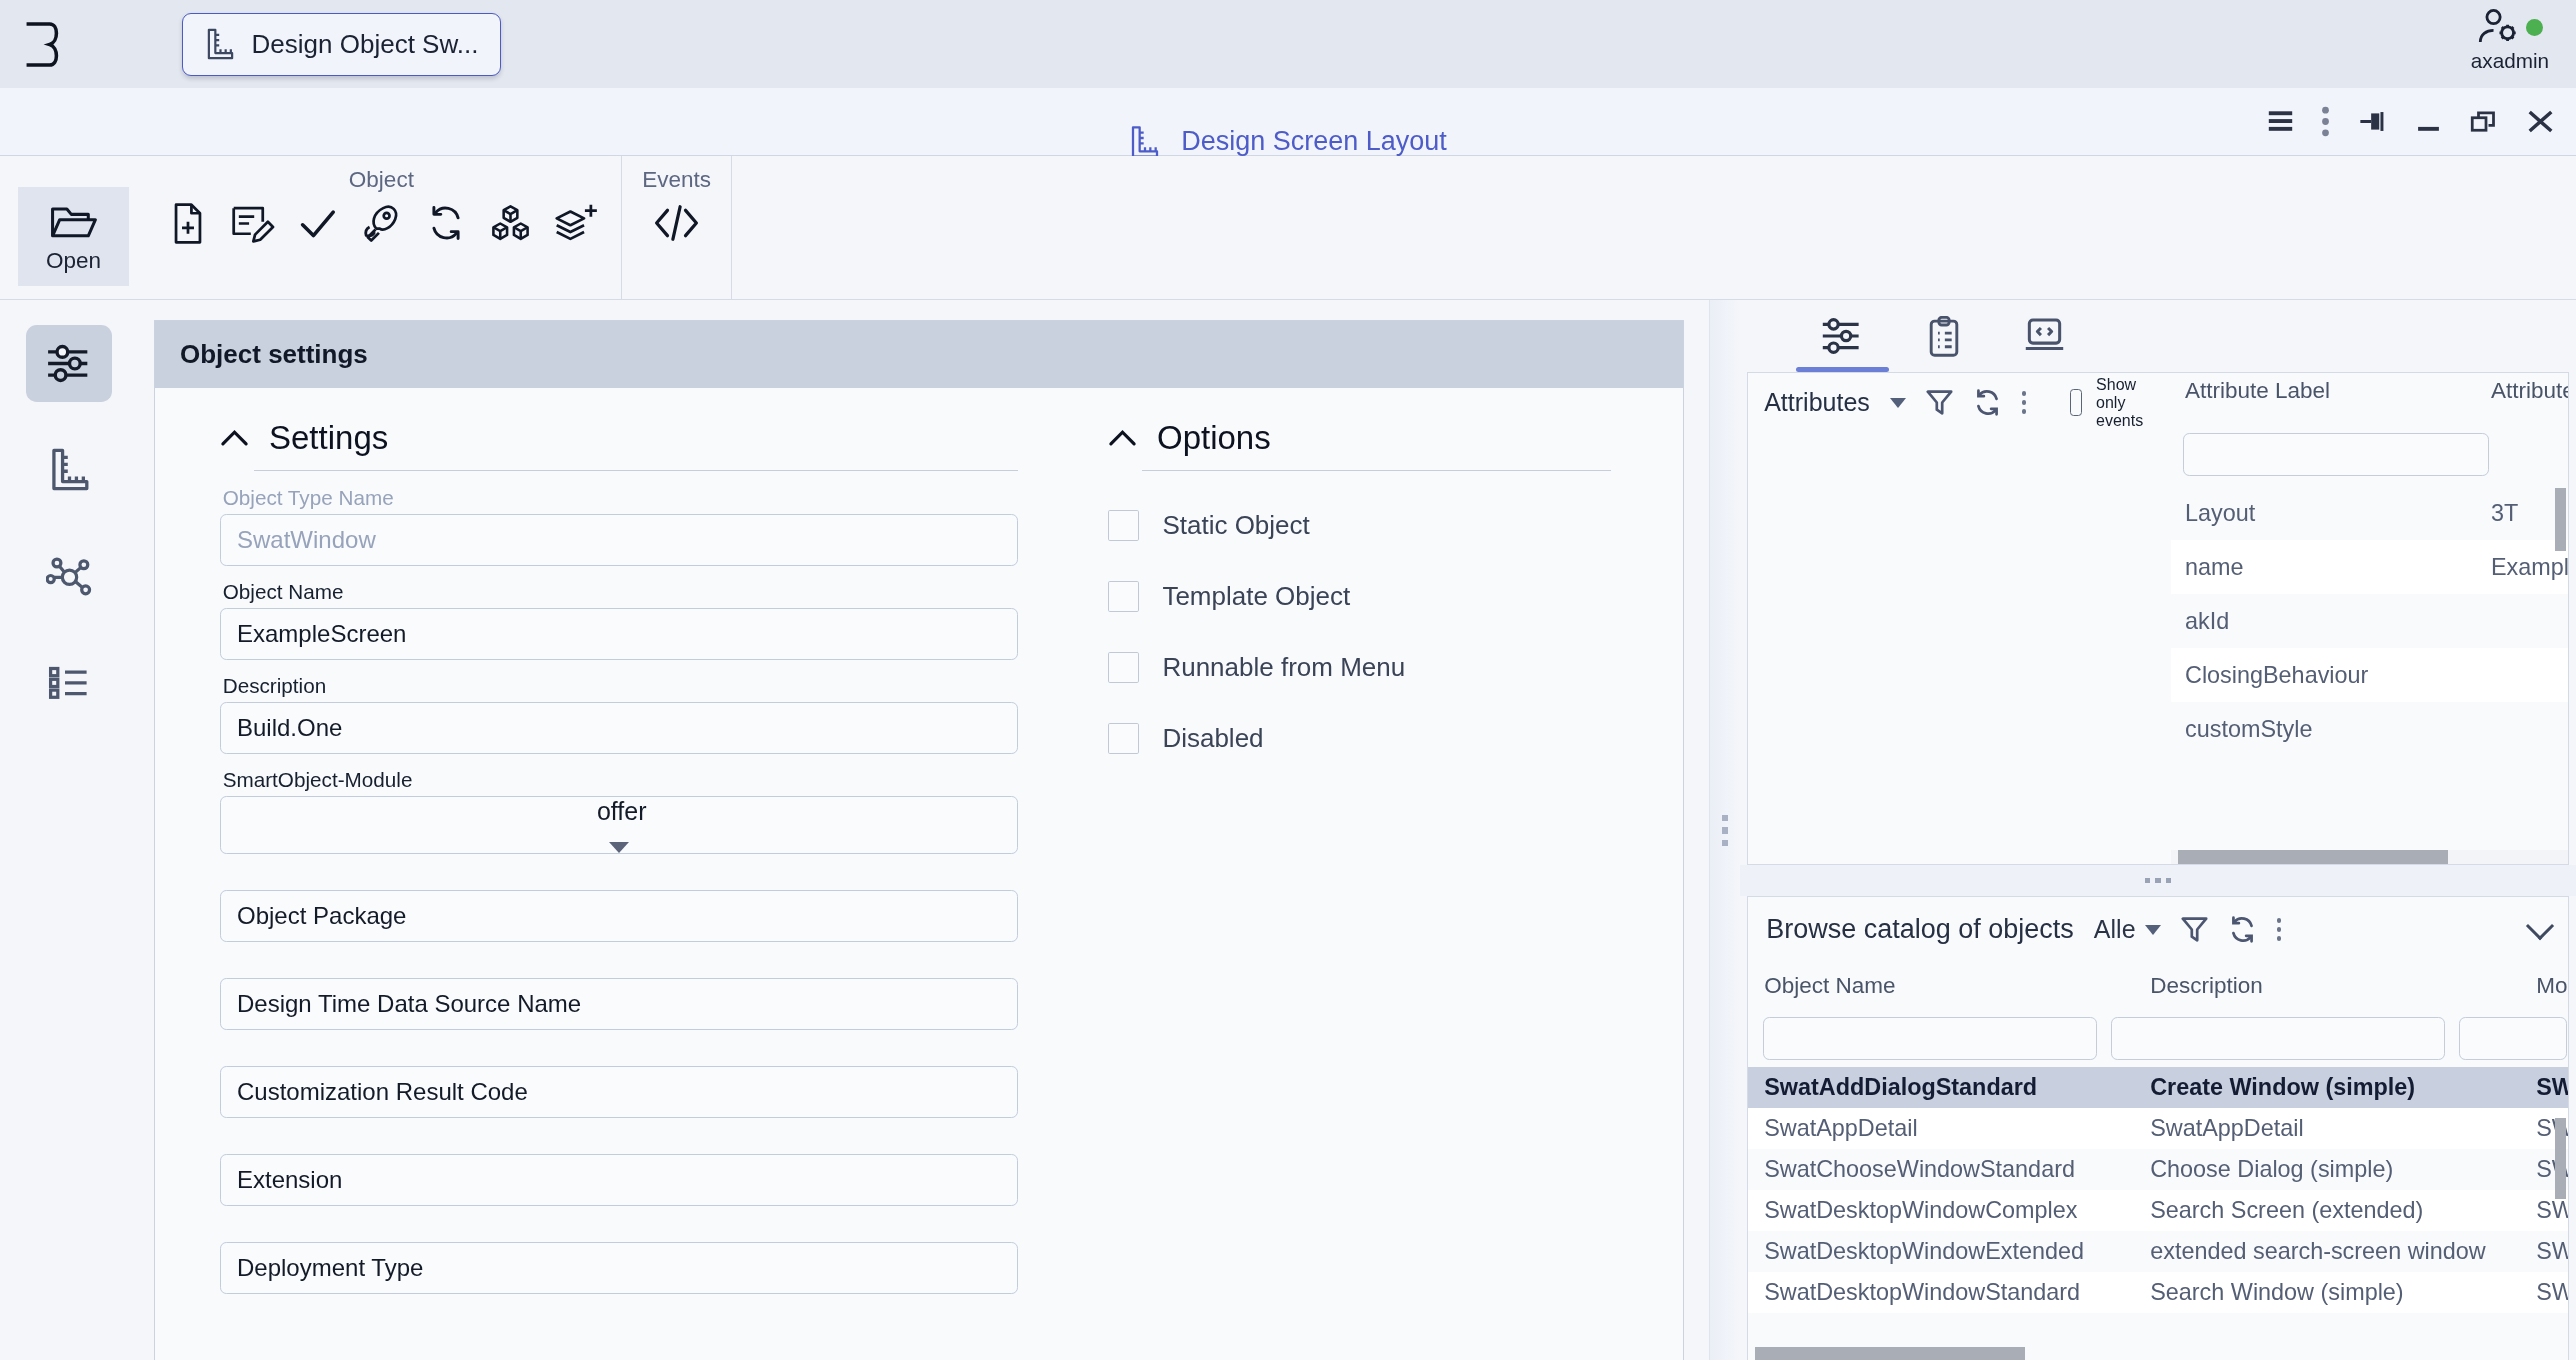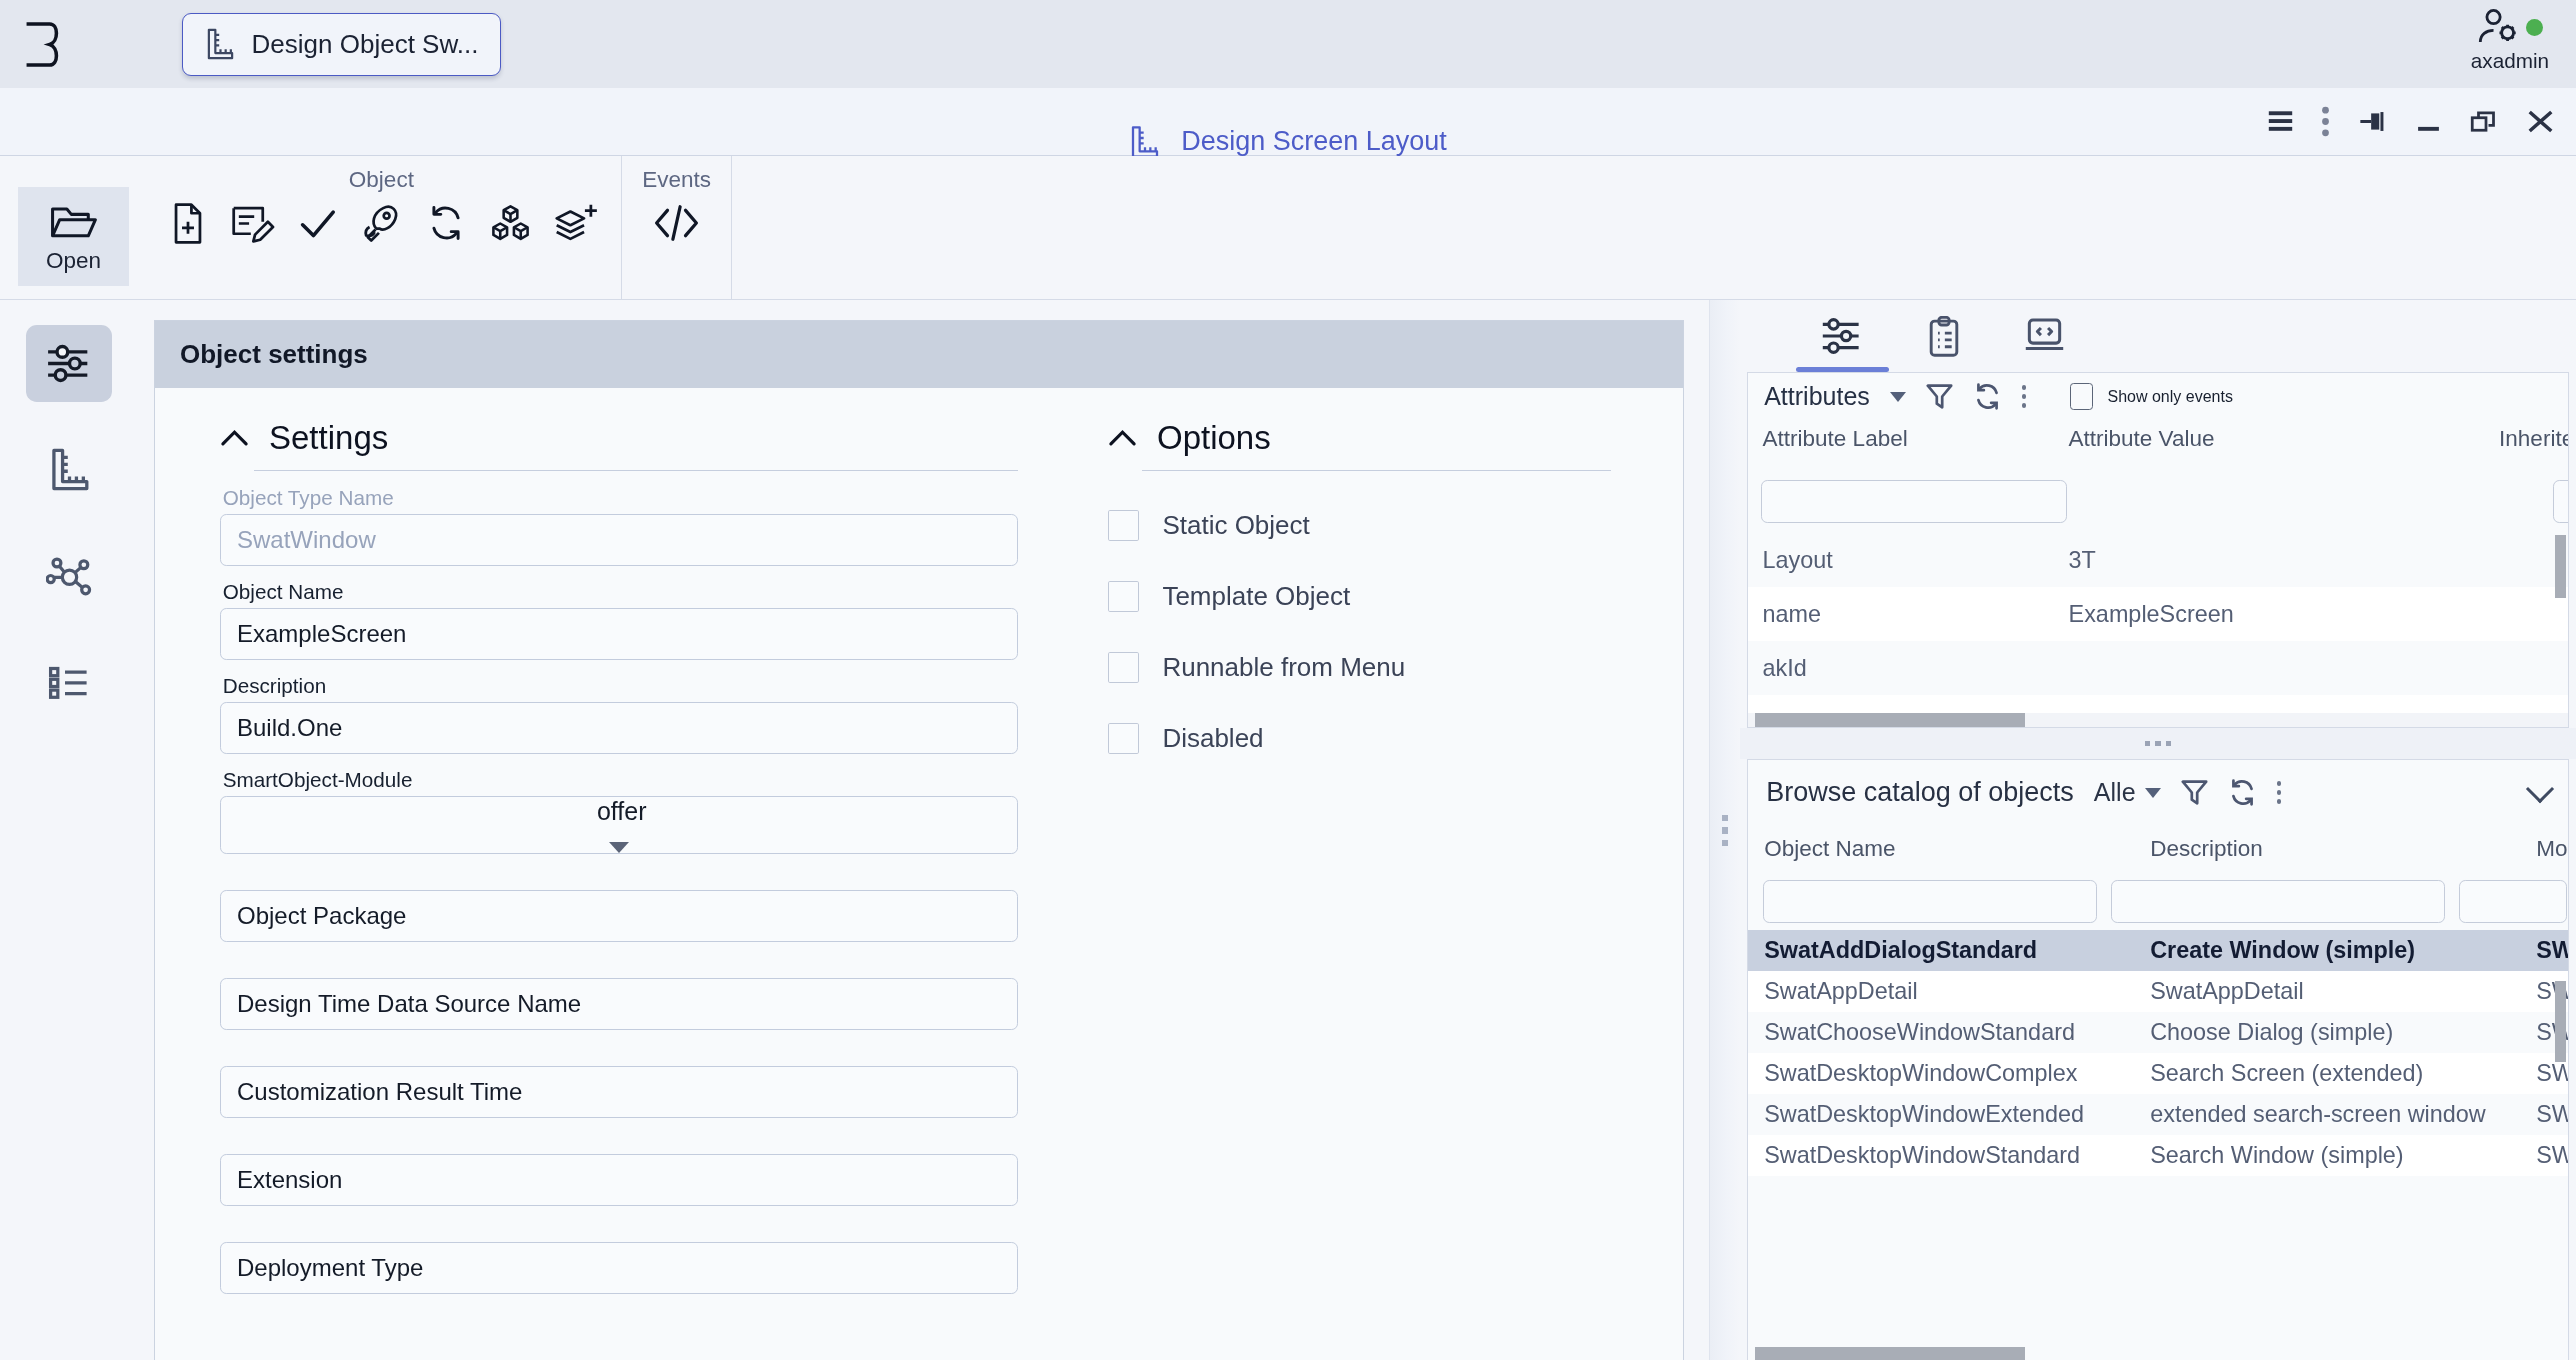--- a/index.html
+++ b/index.html
@@ -214,22 +214,22 @@
     color: #49536b; position: relative;
   }
   .tabbtn.active::after {
     content:""; position: absolute; left: 3.6px; right: 3.6px; bottom: 0;
     height: 5.4px; background: #6b7fd7; border-radius: 2.7px;
   }
   .attrpanel {
     background: #f8fafc;
     border: 0.9px solid #d4dae6;
     margin: 0 7.2px 0 7.2px;
-    display: flex; flex-direction: column;
-    height: 356px; position: relative;
+    display: flex; flex-direction: row;
+    height: 493px; position: relative;
     overflow: hidden;
   }
   .attrtoolbar {
     height: 59px; display: flex; align-items: center; gap: 20px;
     padding: 0 16px; font-size: 24px; color: #2c3446;
   }
   .attrtoolbar .lbl-attr { font-size: 25px; color: #263044; }
   .mini-caret {
     width: 0; height: 0;
     border-left: 8px solid transparent; border-right: 8px solid transparent;
@@ -590,21 +590,21 @@
               <span>Object Package</span>
             </div>
           </div>
           <div class="field big-field">
             <div class="ctrl">
               <span>Design Time Data Source Name</span>
             </div>
           </div>
           <div class="field big-field">
             <div class="ctrl">
-              <span>Customization Result Time</span>
+              <span>Customization Result Code</span>
             </div>
           </div>
           <div class="field big-field">
             <div class="ctrl">
               <span>Extension</span>
             </div>
           </div>
           <div class="field big-field">
             <div class="ctrl">
               <span>Deployment Type</span>

